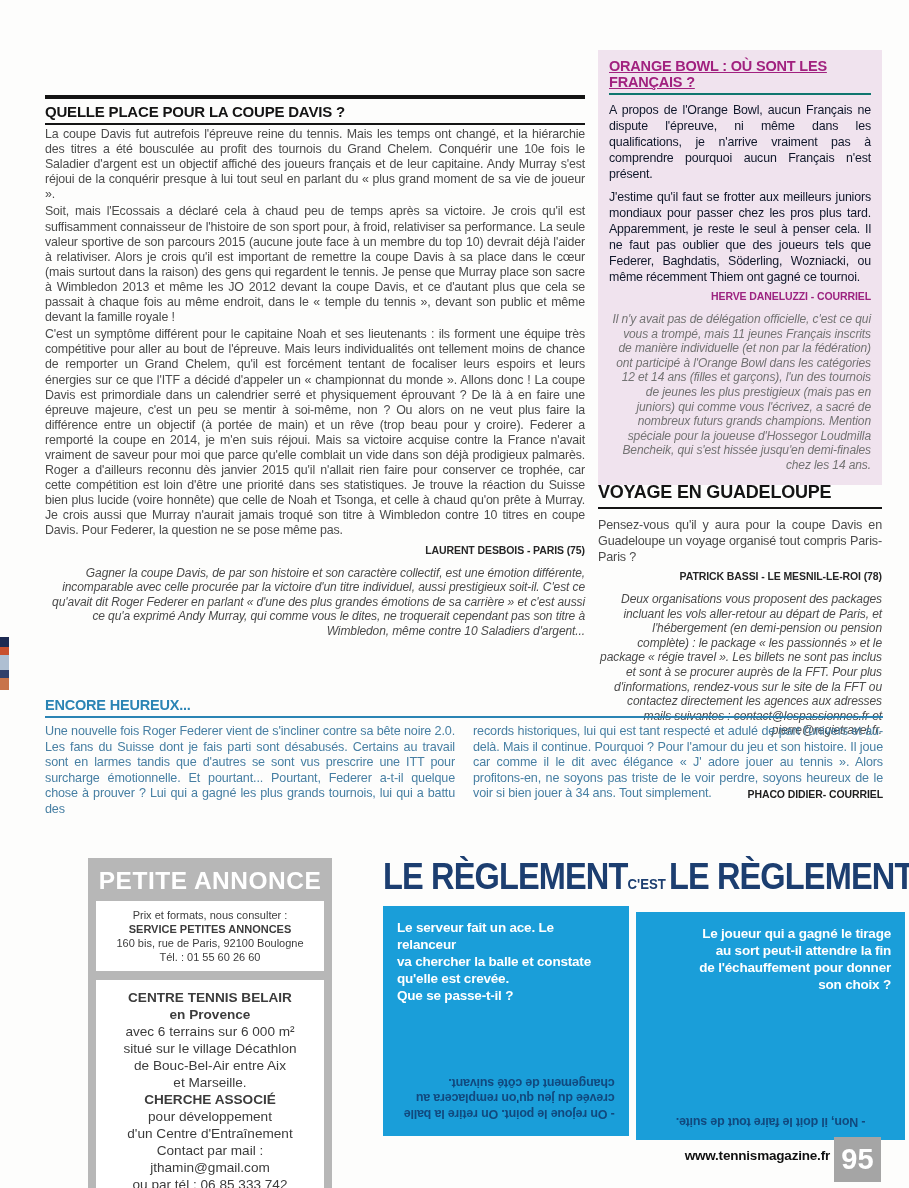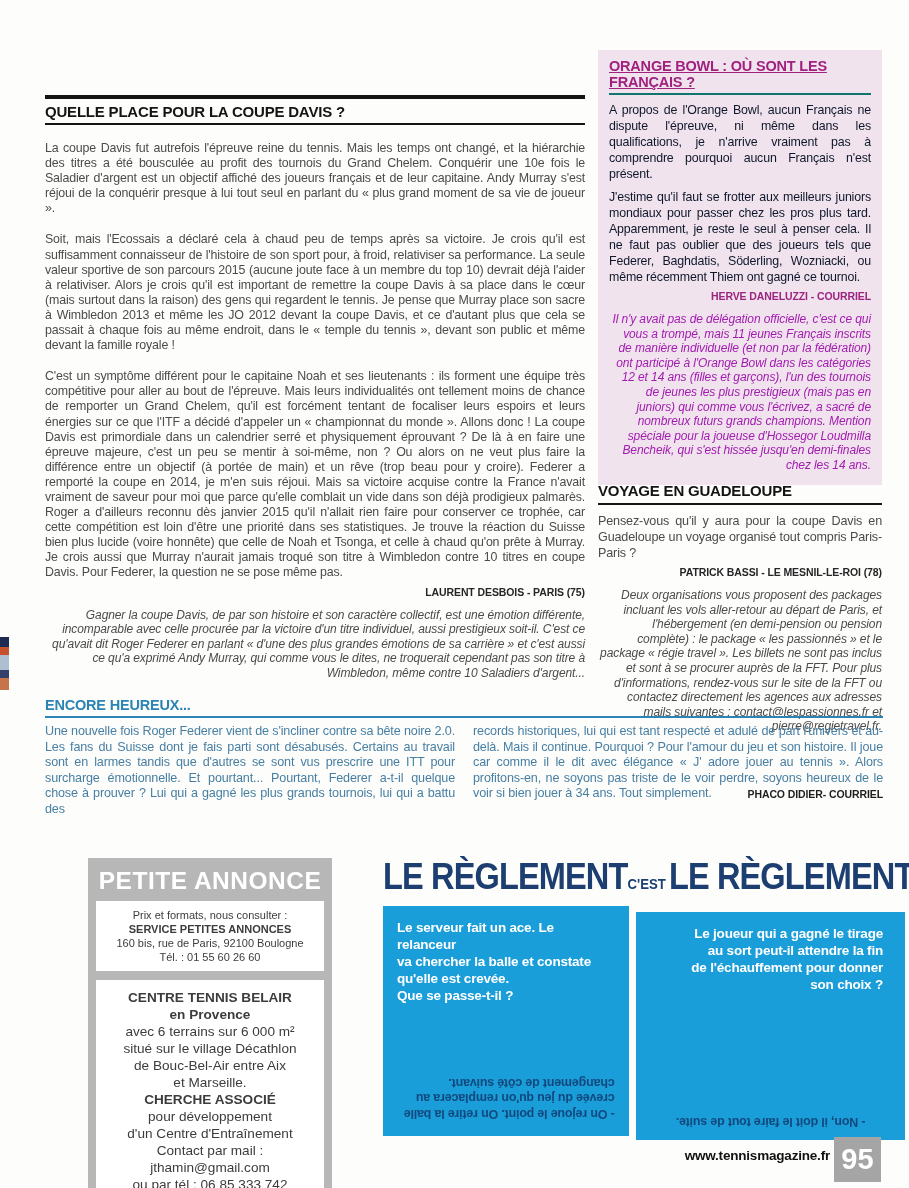--- a/index.html
+++ b/index.html
@@ -10,21 +10,21 @@
   
   .rule-top{height:4px;background:#141414;}
   h2.sec{
     margin:0;padding:4px 0 3px 0;font-size:15px;font-weight:bold;
     letter-spacing:-0.2px;color:#141414;border-bottom:2px solid #141414;
     transform-origin:left center;
   }
   
   .davis{position:absolute;left:45px;top:95px;width:540px;}
   .davis p{
-    margin:16px 0 0 0;text-align:justify;color:#4b4b4b;
+    margin:2px 0 0 0;text-align:justify;color:#4b4b4b;
     font-size:12.4px;line-height:15.1px;letter-spacing:-0.15px;
   }
   .sig{font-size:10.5px;font-weight:bold;color:#262626;text-align:right;margin-top:5px;letter-spacing:-0.1px;}
   .reply{
     margin-top:10px;font-style:italic;text-align:right;color:#4b4b4b;
     font-size:12px;line-height:14.6px;letter-spacing:-0.1px;
   }
   
   .orange{
     position:absolute;left:598px;top:50px;width:284px;box-sizing:border-box;
@@ -32,25 +32,25 @@
   }
   .orange h2{
     margin:0;padding:0 0 3px 0;font-size:14.5px;font-weight:bold;letter-spacing:-0.2px;
     color:#a1217f;border-bottom:2px solid #0f766e;text-decoration:underline;
   }
   .orange p{
     margin:7px 0 0 0;text-align:justify;color:#0f172a;
     font-size:12.4px;line-height:16px;letter-spacing:-0.15px;
   }
   .orange .sig{color:#9c2380;}
-  .orange .reply{color:#a21caf;}
+  .orange .reply{color:#737373;}
   
   .guade{position:absolute;left:598px;top:482px;width:284px;}
   .guade h2{
-    margin:0;padding:0 0 4px 0;font-size:15px;font-weight:bold;letter-spacing:-0.2px;
+    margin:0;padding:0 0 4px 0;font-size:18px;font-weight:bold;letter-spacing:-0.2px;
     color:#141414;border-bottom:2.5px solid #141414;
   }
   .guade p{
     margin:8px 0 0 0;text-align:justify;color:#4b4b4b;
     font-size:12.6px;line-height:16px;letter-spacing:-0.15px;
   }
   
   .encore{position:absolute;left:45px;top:697px;width:838px;}
   .encore h2{
     margin:0;padding:0 0 3px 0;font-size:14.5px;font-weight:bold;letter-spacing:-0.2px;
@@ -79,21 +79,21 @@
     transform:scaleX(0.88);transform-origin:left bottom;letter-spacing:-1px;
   }
   .regl .big{font-size:37px;}
   .regl .small{font-size:15px;letter-spacing:0;}
   .rg-boxes{display:flex;margin-top:8px;align-items:flex-start;}
   .rg-box{background:#1a9ed9;position:relative;box-sizing:border-box;}
   .rg-box.left{width:270px;height:230px;}
   .rg-box.right{width:296px;height:228px;margin-left:7px;margin-top:6px;}
   .rg-q{
     color:#ffffff;font-weight:bold;font-size:13.5px;line-height:17px;
-    padding:13px 22px 0 14px;white-space:pre-line;letter-spacing:-0.2px;
+    padding:13px 14px 0 14px;white-space:pre-line;letter-spacing:-0.2px;
   }
   .rg-box.right .rg-q{text-align:right;}
   .rg-a{
     position:absolute;bottom:16px;left:14px;right:14px;
     transform:rotate(180deg);
     color:#11497e;font-weight:bold;font-size:12.5px;line-height:15.5px;letter-spacing:-0.2px;
   }
   .rg-box.right .rg-a{text-align:center;bottom:12px;}
   
   .footer-url{

